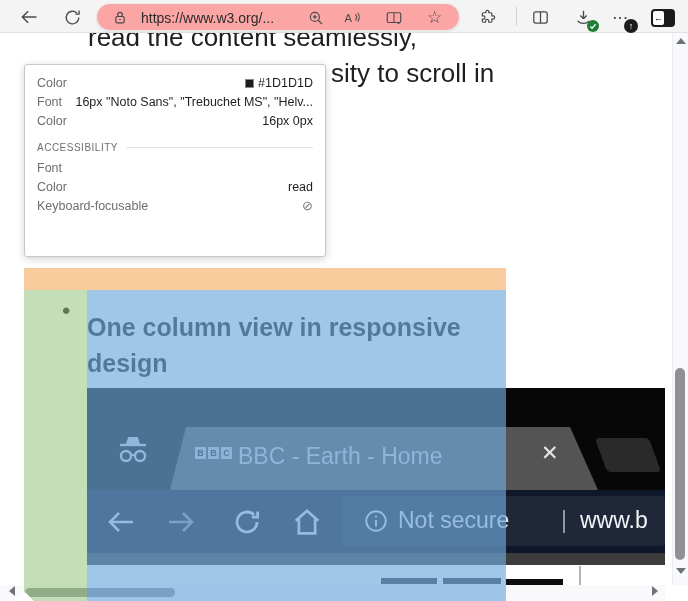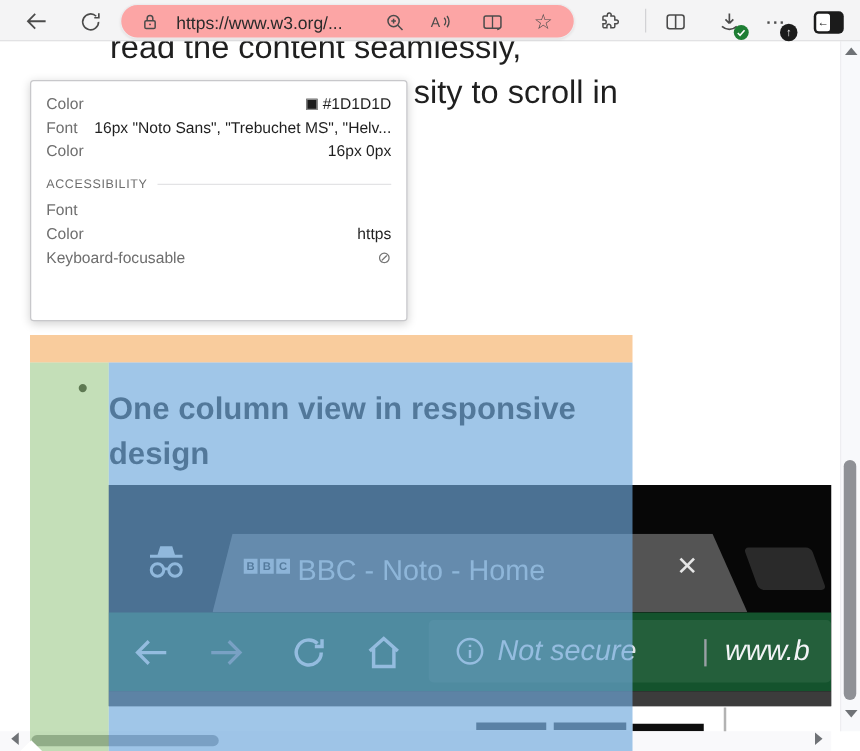--- a/index.html
+++ b/index.html
@@ -23,21 +23,21 @@
 
   
   .bbc{position:absolute;left:87px;top:388px;width:578px;height:177px;background:#070707;overflow:hidden;z-index:1;}
   .bbc-tab{position:absolute;left:0;top:0;width:578px;height:102px;background:#545454;
     clip-path:polygon(99px 39px,483px 39px,511px 102px,83px 102px);}
   .bbc-logo{position:absolute;left:108px;top:59px;display:flex;gap:2px;z-index:2;}
   .bbc-logo span{width:11px;height:12px;background:#c6cbd0;color:#222;font-size:9px;font-weight:bold;display:flex;align-items:center;justify-content:center;}
   .bbc-title{position:absolute;left:151px;top:55px;font-size:23px;color:#c9cfd4;white-space:nowrap;z-index:2;}
   .bbc-close{position:absolute;left:454px;top:53px;font-size:21px;color:#e6e6e6;z-index:2;}
   .bbc-tab2{position:absolute;left:514px;top:50px;width:54px;height:34px;background:#2a2a2a;border-radius:4px;transform:skewX(20deg);}
-  .mbar{position:absolute;left:0;top:102px;width:578px;height:63px;background:#14532d;font-style:italic;}
+  .mbar{position:absolute;left:0;top:102px;width:578px;height:63px;background:#0f172a;}
   .murl{position:absolute;left:256px;top:6px;width:322px;height:50px;background:rgba(255,255,255,.07);border-radius:4px;}
   .mtext{position:absolute;top:11px;font-size:23px;color:#dfe3e6;white-space:nowrap;}
   .bbc-bottom{position:absolute;left:0;top:165px;width:578px;height:12px;background:#3c3c3c;}
 
   
   .ovl{position:absolute;z-index:10;pointer-events:none;}
 
   
   .tip{position:absolute;left:24px;top:64px;width:302px;height:193px;background:#fff;border:1px solid #c8c8cb;border-radius:3px;
     box-shadow:0 2px 8px rgba(0,0,0,.18);z-index:40;padding:8px 12px 6px 12px;font-size:12.5px;color:#1f1f1f;}
@@ -87,21 +87,21 @@
         <circle cx="27" cy="26" r="5" fill="none" stroke="#cfd6db" stroke-width="2.4"></circle>
         <path d="M18 25h4" stroke="#cfd6db" stroke-width="2.2" fill="none"></path>
       </svg>
     </span>
 
     <div class="bbc-logo">
       <span>B</span>
       <span>B</span>
       <span>C</span>
     </div>
-    <div class="bbc-title">BBC - Noto - Home</div>
+    <div class="bbc-title">BBC - Earth - Home</div>
     <div class="bbc-close">✕</div>
     <div class="bbc-tab2"></div>
 
     <div class="mbar">
       <span class="abs" style="left:19px;top:19px;">
         <svg width="30" height="26" viewBox="0 0 30 26">
             <path d="M13 4L4 13l9 9M5 13h22" fill="none" stroke="#dde1e4" stroke-width="2.6"></path>
           </svg>
       </span>
       <span class="abs" style="left:79px;top:19px;">
@@ -166,21 +166,21 @@
     <div class="tsection">
       <span>ACCESSIBILITY</span>
         <i></i>
     </div>
     <div class="trow">
       <span class="tlabel">Font</span>
       <span class="tval"></span>
     </div>
     <div class="trow">
       <span class="tlabel">Color</span>
-      <span class="tval">https</span>
+      <span class="tval">read</span>
     </div>
     <div class="trow">
       <span class="tlabel">Keyboard-focusable</span>
       <span class="tval blocked">⊘</span>
     </div>
   </div>
 
   <div class="v-track"></div>
   <div class="abs tri-up" style="left:676px;top:38px;z-index:31;"></div>
   <div class="thumb" style="left:675px;top:368px;width:10px;height:192px;z-index:31;"></div>

